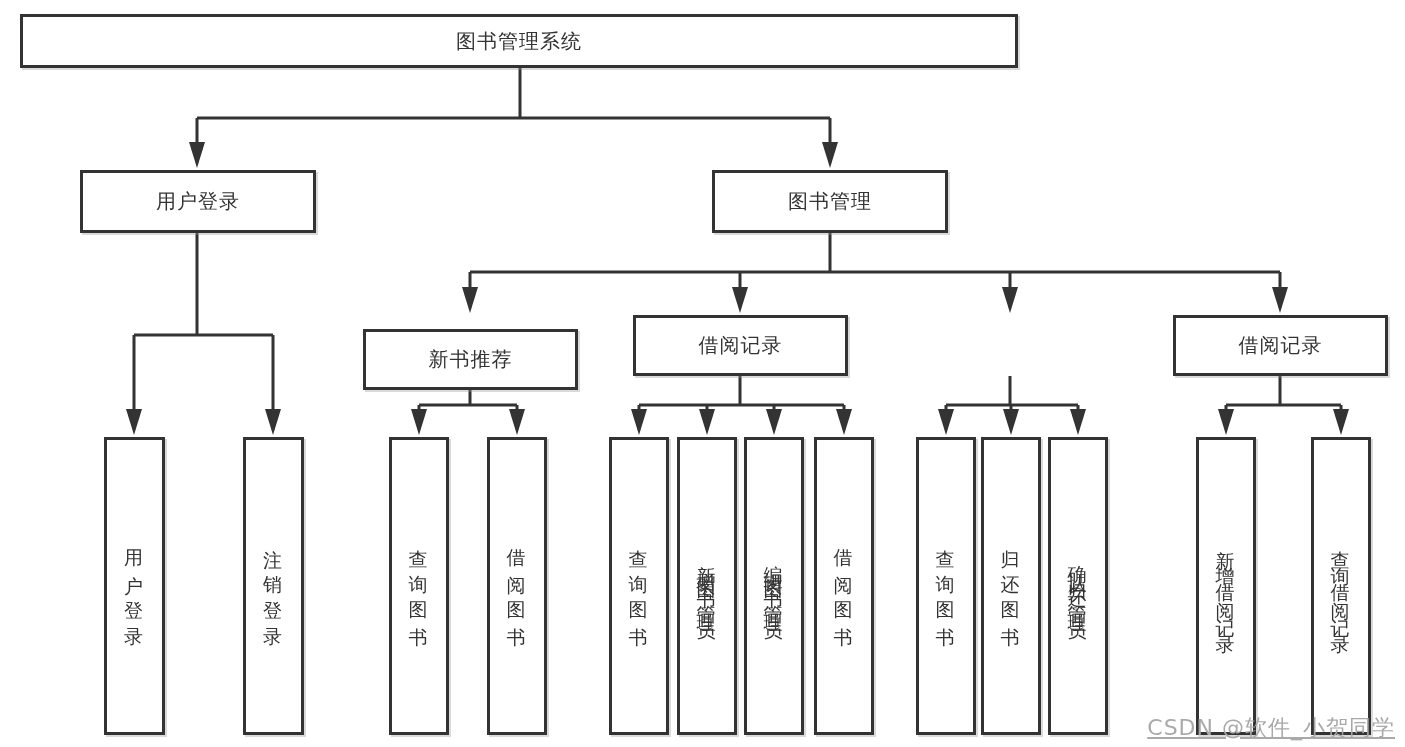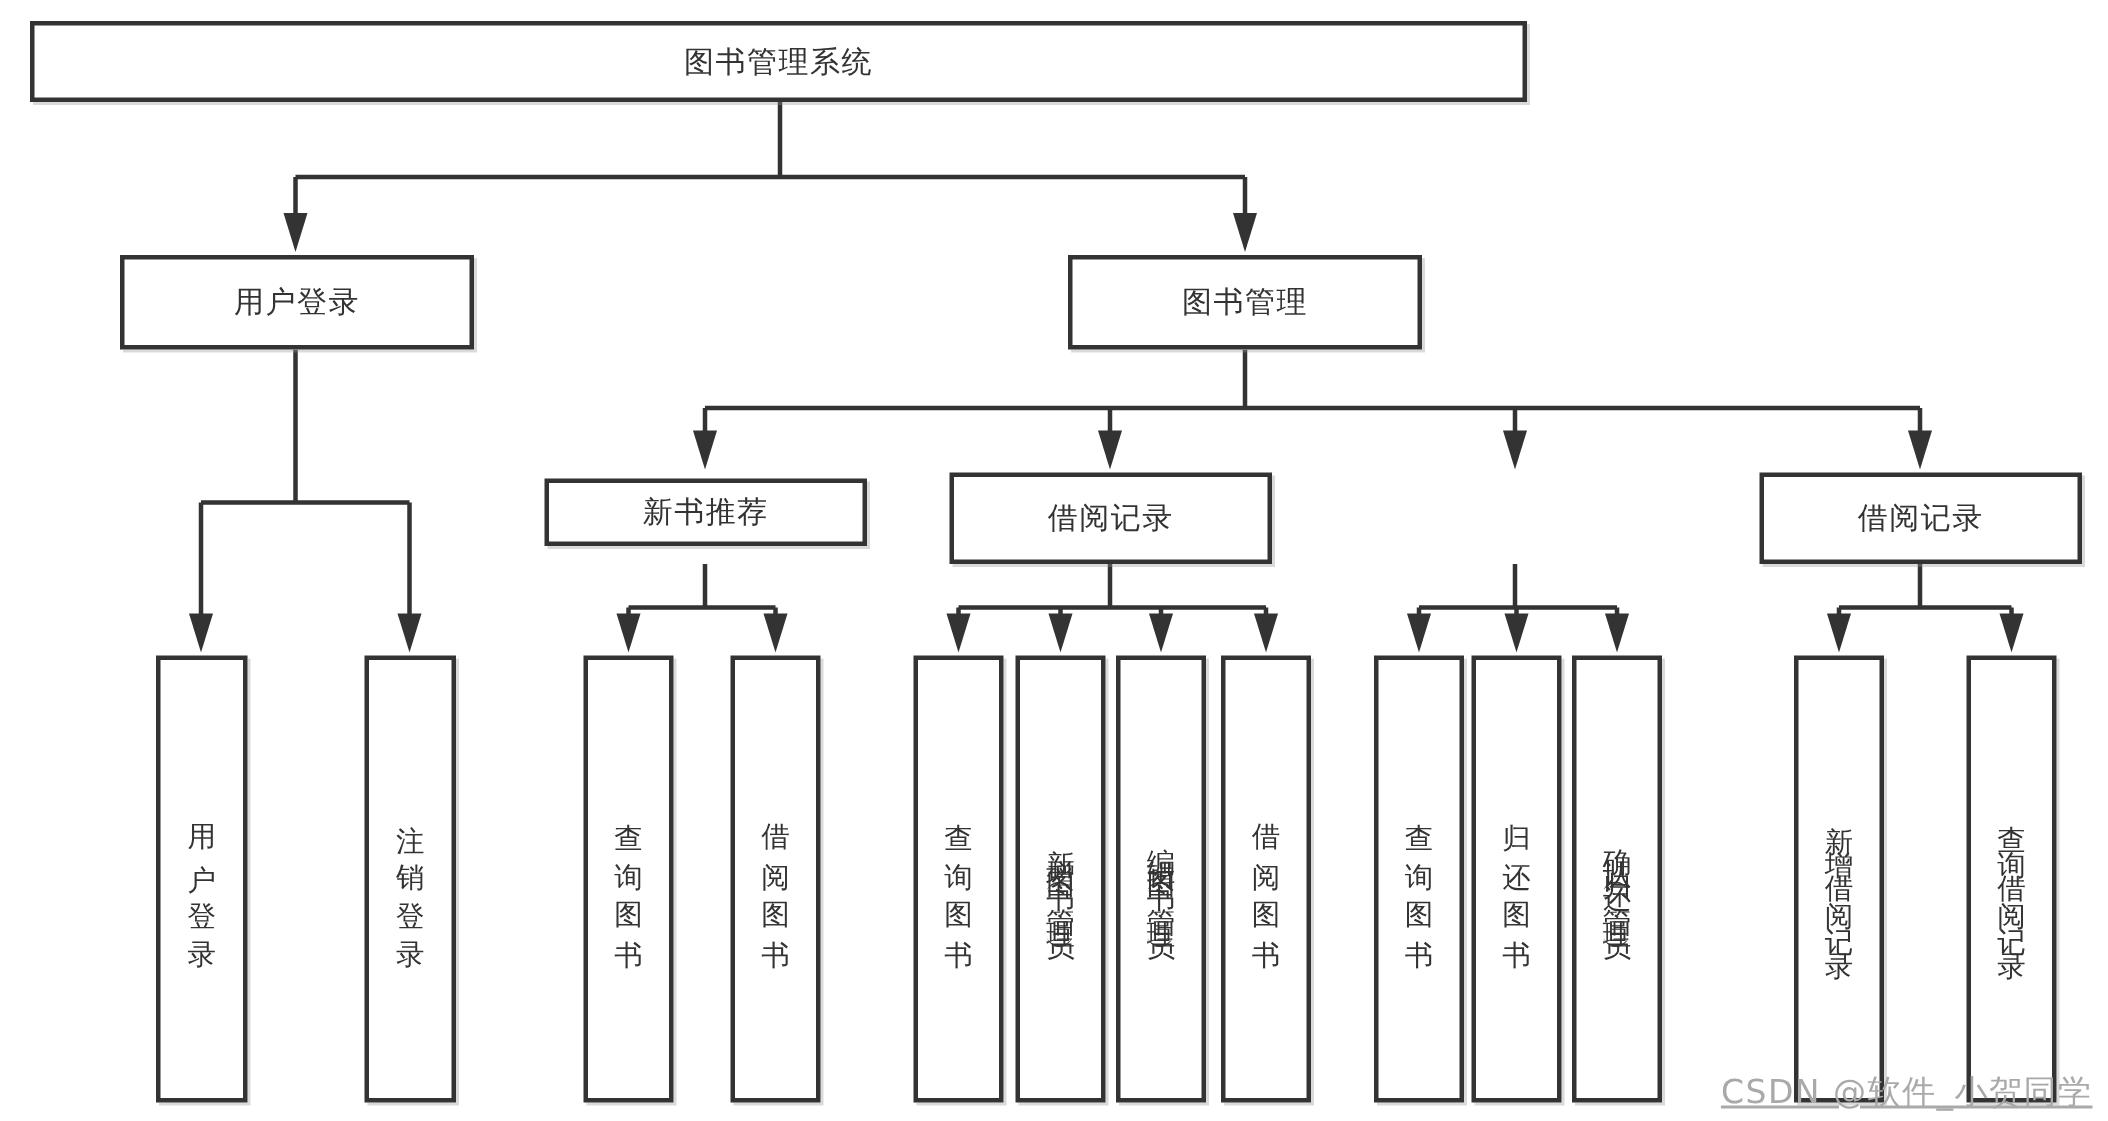--- a/index.html
+++ b/index.html
@@ -68,21 +68,21 @@
         <polygon stroke="none" points="1333,409 1349,409 1341,435"></polygon>
       </g>
     </g>
   </svg>
 
   <div class="node hnode" style="left:20px;top:14px;width:998px;height:54px;">图书管理系统</div>
 
   <div class="node hnode" style="left:80px;top:170px;width:236px;height:63px;">用户登录</div>
   <div class="node hnode" style="left:712px;top:170px;width:236px;height:63px;">图书管理</div>
 
-  <div class="node hnode" style="left:363px;top:319px;width:215px;height:45px;">新书推荐</div>
+  <div class="node hnode" style="left:363px;top:329px;width:215px;height:61px;">新书推荐</div>
   <div class="node hnode" style="left:633px;top:315px;width:215px;height:61px;">借阅记录</div>
   <div class="node hnode" style="left:1173px;top:315px;width:215px;height:61px;">借阅记录</div>
 
   <div class="node vnode pitch-lg" style="left:104px;top:437px;width:61px;height:298px;">用户登录</div>
   <div class="node vnode pitch-lg" style="left:243px;top:437px;width:61px;height:298px;">注销登录</div>
 
   <div class="node vnode pitch-lg" style="left:389px;top:437px;width:60px;height:298px;">查询图书</div>
   <div class="node vnode pitch-lg" style="left:487px;top:437px;width:60px;height:298px;">借阅图书</div>
 
   <div class="node vnode pitch-lg" style="left:609px;top:437px;width:60px;height:298px;">查询图书</div>

